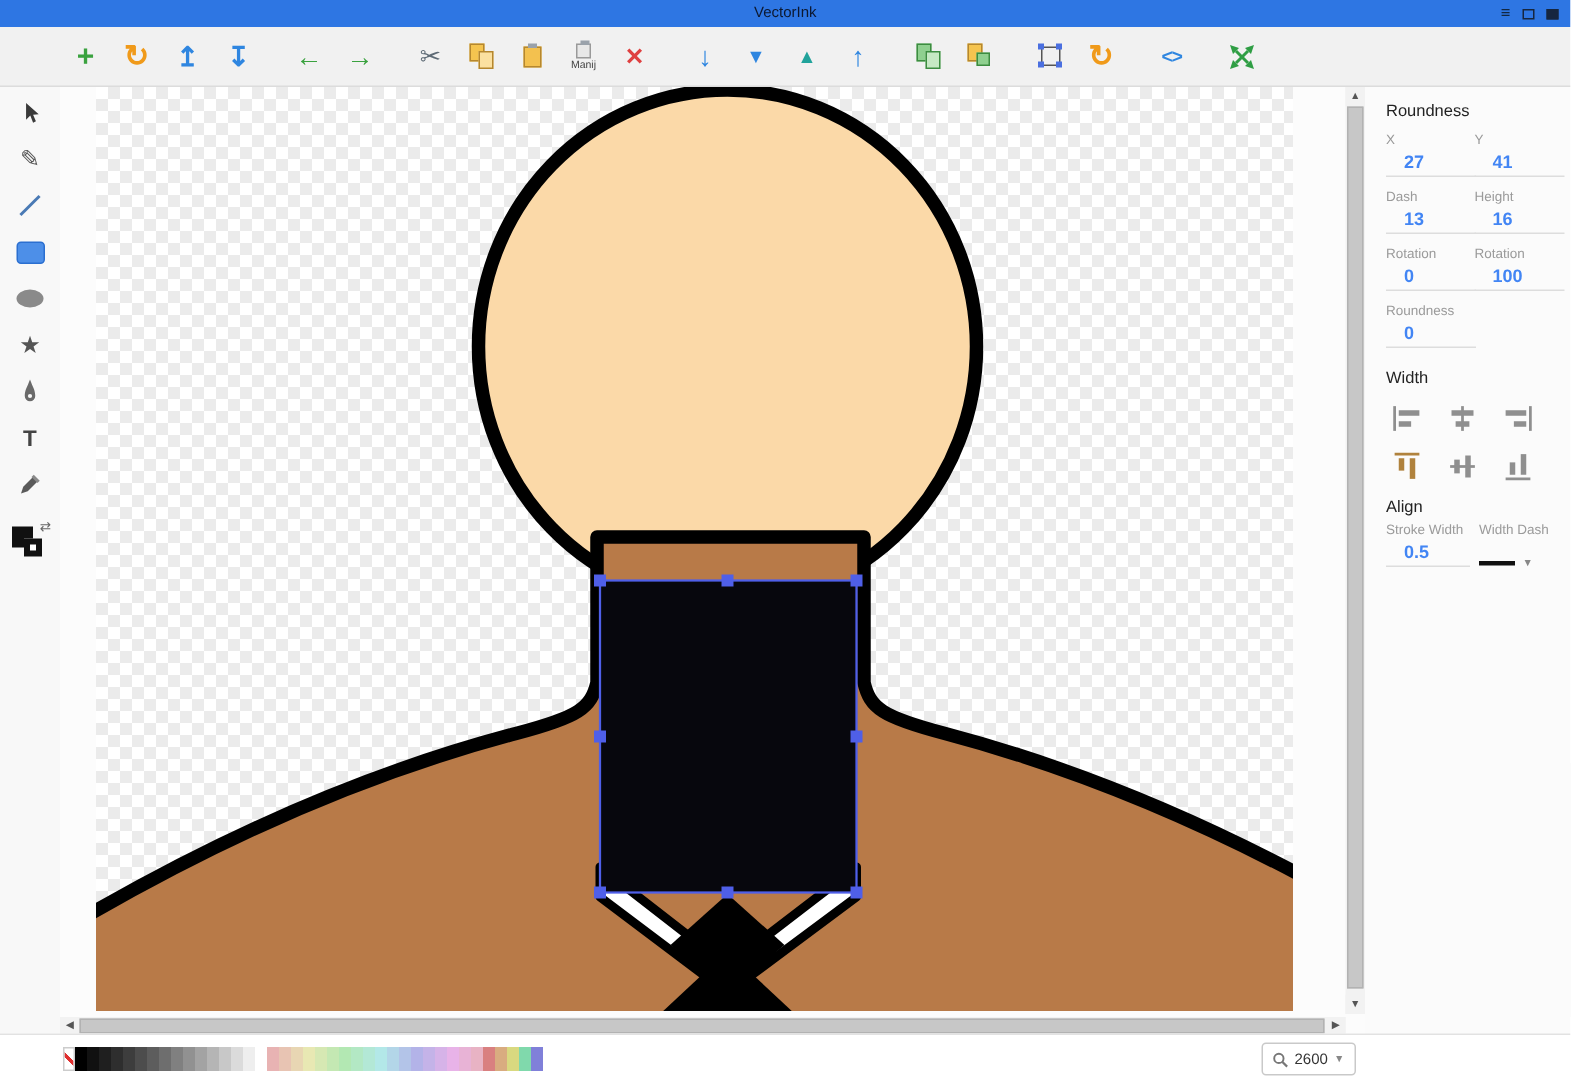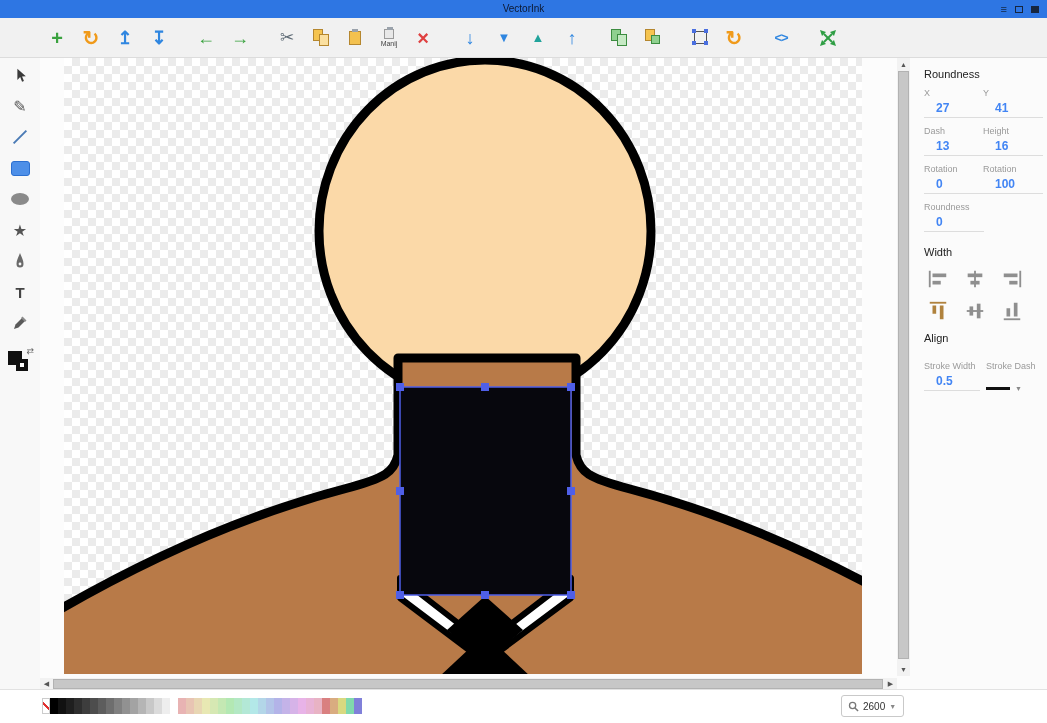--- a/index.html
+++ b/index.html
@@ -84,21 +84,21 @@
   .fields{display:grid;grid-template-columns:59px 59px;column-gap:0;margin-top:8px;}
   .field{margin-bottom:8px;}
   .flabel{font-size:9px;color:#9a9a9a;}
   .fvalue{width:48px;border:none;border-bottom:1px solid #ddd;background:transparent;outline:none;
           color:var(--accent,#4285f4);font-size:12px;font-family:inherit;padding:3px 0 2px 12px;box-sizing:content-box;font-weight:bold;}
   .sec{margin-top:6px;}
   .align-grid{display:grid;grid-template-columns:repeat(3,31px);gap:6px 6px;margin-top:8px;margin-bottom:8px;}
   .albtn{width:28px;height:26px;border:none;background:transparent;padding:0;display:flex;align-items:center;justify-content:center;cursor:pointer;}
   .albtn svg{display:block;}
   .rot90{transform:rotate(90deg);}
-  .stroke-row{display:flex;gap:4px;margin-top:17px;}
+  .stroke-row{display:flex;gap:4px;margin-top:4px;}
   .scol{width:58px;}
   .slabel{font-size:9px;color:#9a9a9a;}
   .dash-select{margin-top:8px;width:46px;height:18px;border:none;background:transparent;display:flex;align-items:center;gap:5px;padding:0;cursor:pointer;}
   .dash-line{display:block;width:24px;height:3px;background:#111;}
   .caret{font-size:7px;color:#888;}
 
   
   .statusbar{position:absolute;left:0;bottom:0;right:0;height:33px;background:#fff;border-top:1px solid #e2e2e2;}
   .palette{position:absolute;left:42px;top:8px;height:16px;display:flex;cursor:pointer;}
   .swatch{width:8px;height:16px;flex:0 0 8px;}
@@ -373,21 +373,21 @@
     </button>
   </div>
 
   <div class="ptitle sec">Align</div>
   <div class="stroke-row">
     <div class="scol">
       <div class="slabel">Stroke Width</div>
       <input class="fvalue" style="width: 44px;" value="0.5">
     </div>
     <div class="scol">
-      <div class="slabel">Stroke Dash</div>
+      <div class="slabel">Width Dash</div>
       <button class="dash-select">
         <span class="dash-line"></span>
         <span class="caret">▼</span>
       </button>
     </div>
   </div>
 </div>
 
 <div class="statusbar">
   <div class="palette">

